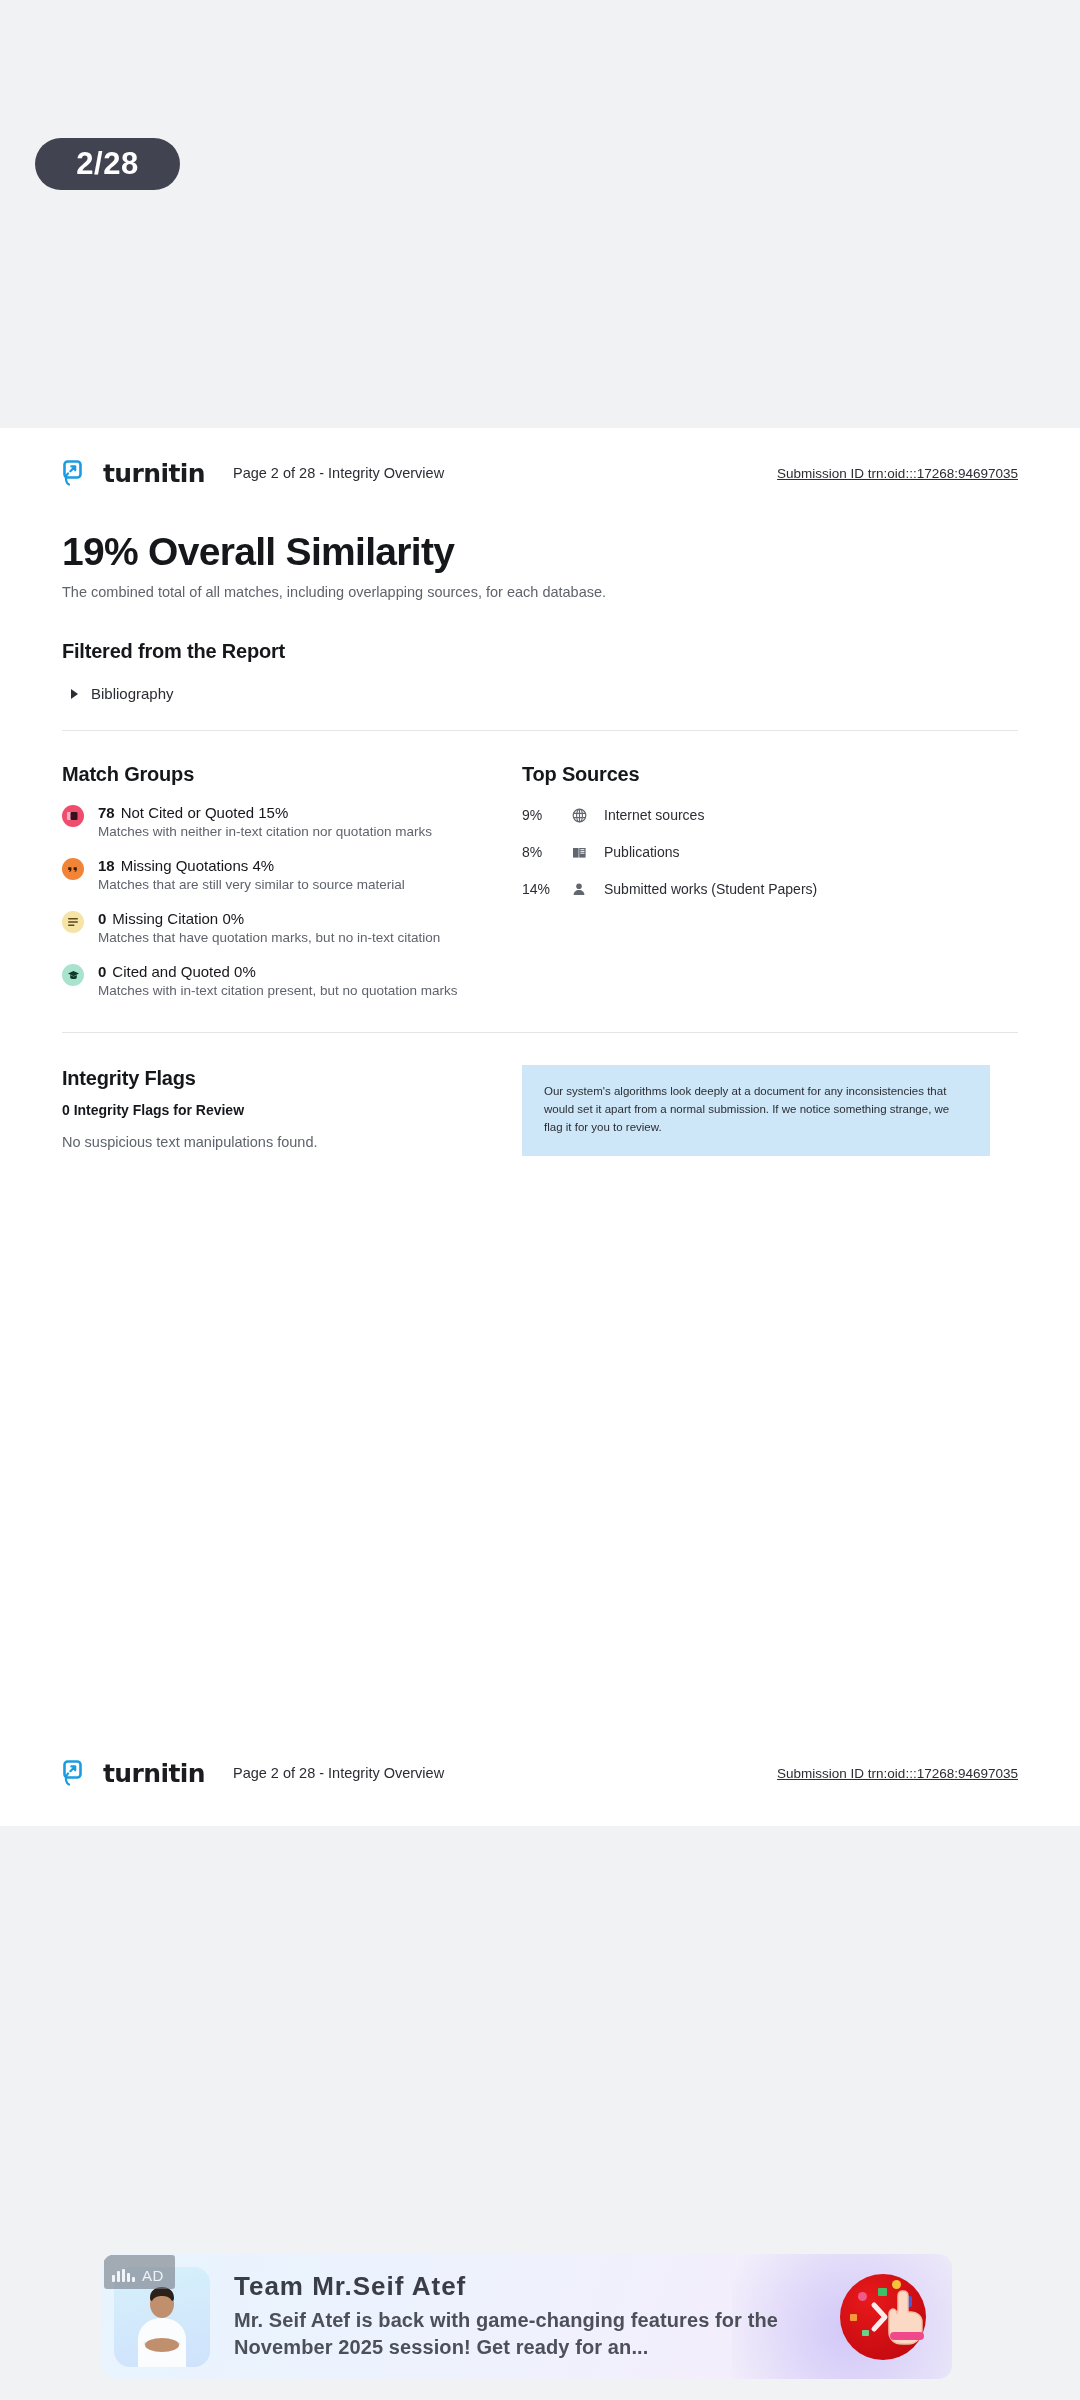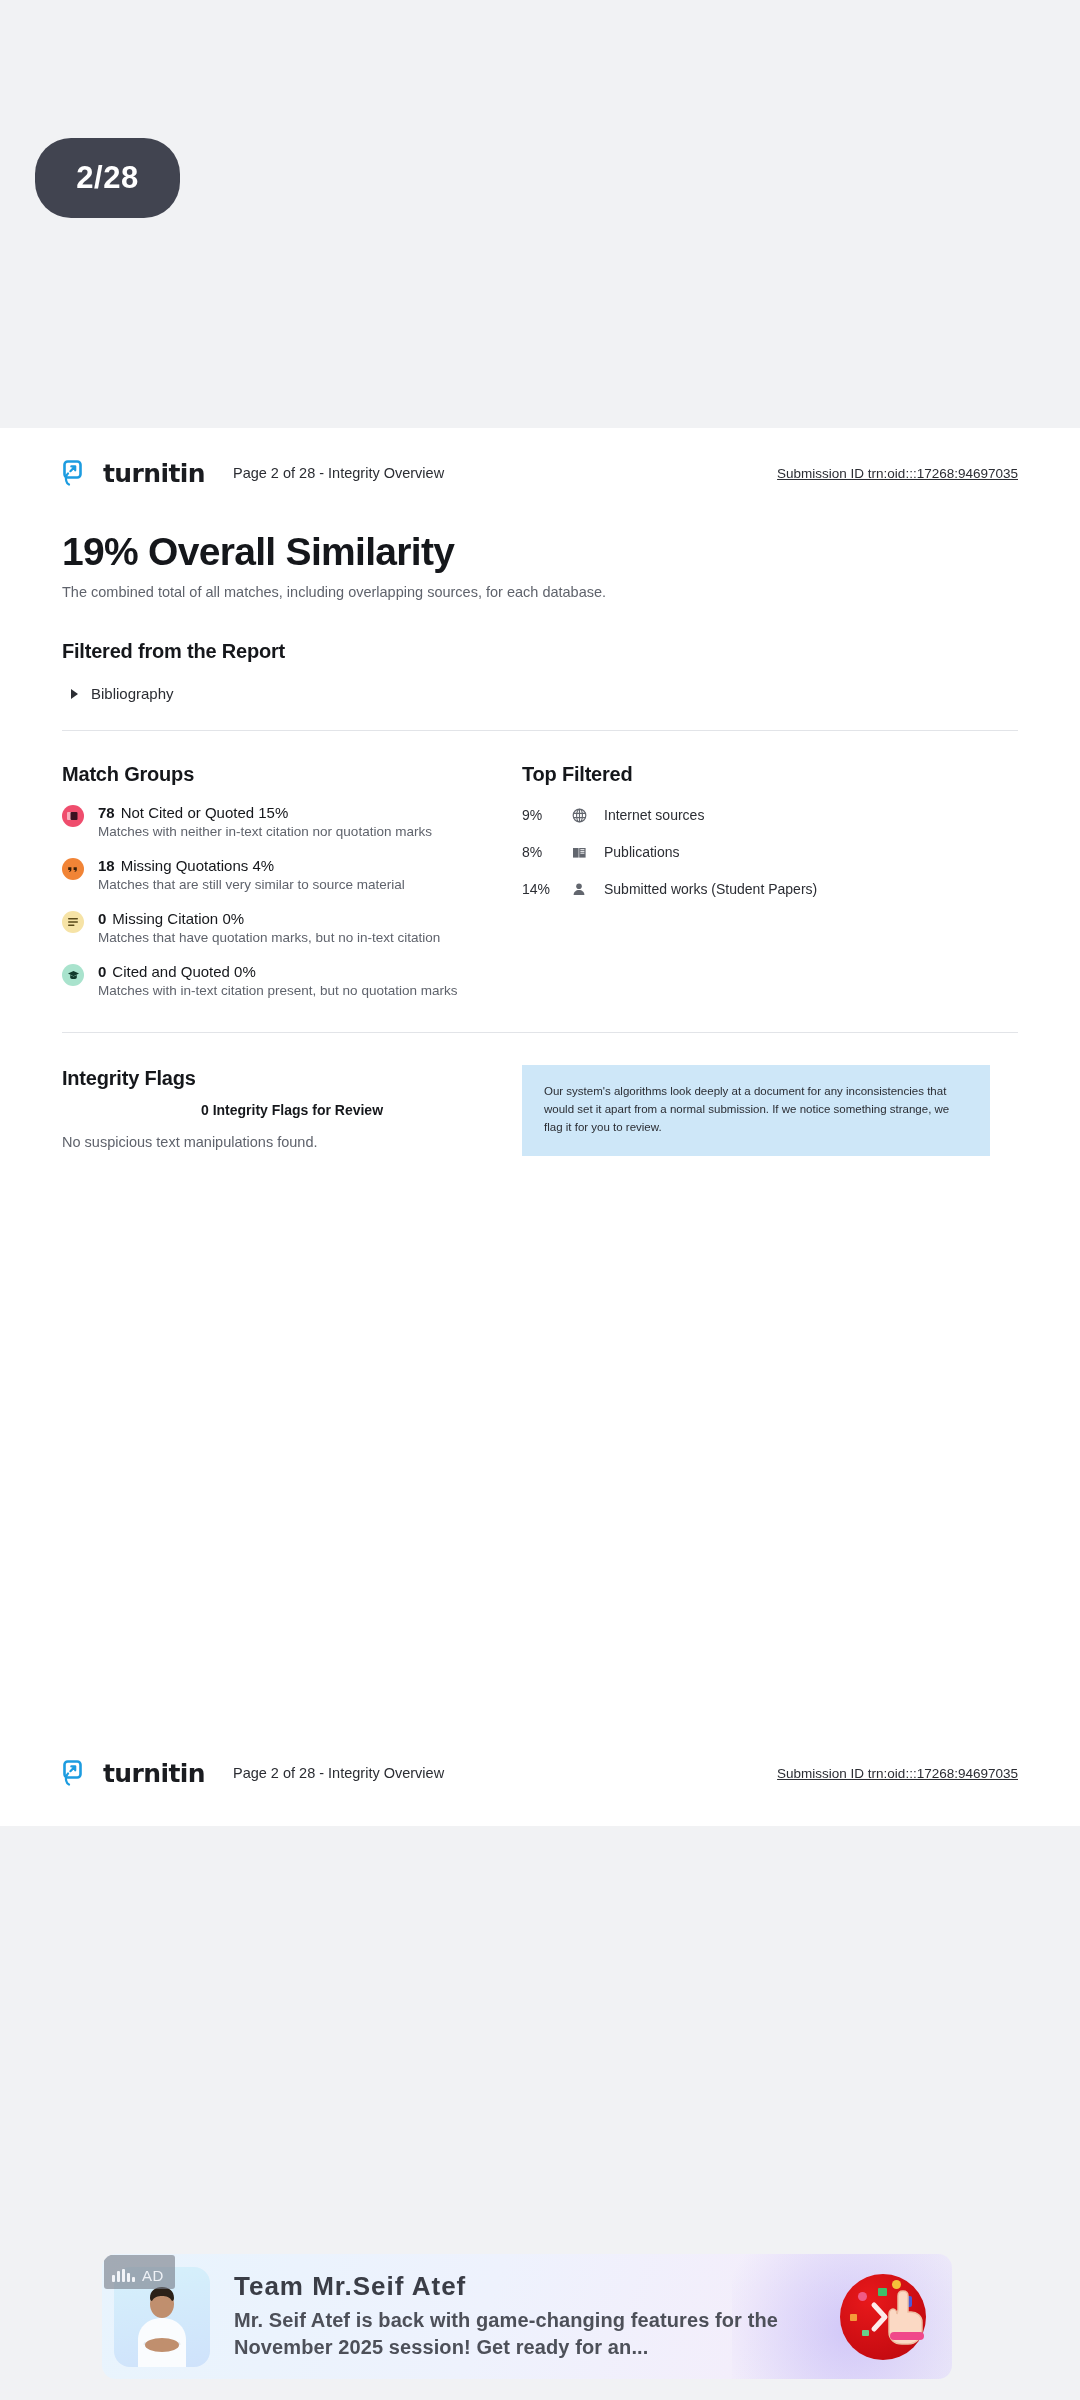--- a/index.html
+++ b/index.html
@@ -7,21 +7,21 @@
     width:1080px; height:2400px;
     background:#f1f2f4;
     font-family:"Liberation Sans", sans-serif;
     overflow:hidden;
   }
   #root { position:relative; width:1080px; height:2400px; }
 
   
   .page-badge {
     position:absolute; left:35px; top:138px;
-    width:145px; height:80px;
+    width:145px; height:52px;
     background:#414450; border-radius:36px;
     display:flex; align-items:center; justify-content:center;
     color:#fff; font-size:31px; font-weight:bold; letter-spacing:.5px;
   }
 
   
   .doc-page {
     position:absolute; left:0; top:428px;
     width:1080px; height:1398px;
     background:#ffffff;
@@ -77,21 +77,21 @@
 
   .ts-row { display:flex; align-items:center; margin-top:21px; }
   .ts-pct { width:46px; flex:0 0 46px; font-size:14px; color:#2b2d33; }
   .ts-ico { width:22px; flex:0 0 22px; display:flex; align-items:center; justify-content:center; color:#62666e; }
   .ts-ico svg { display:block; fill:#62666e; }
   .ts-label { margin-left:14px; font-size:14px; color:#2b2d33; }
 
   
   .integ-wrap { display:flex; margin-top:34px; }
   .integ-left { width:460px; flex:0 0 460px; }
-  .integ-count { font-size:14px; font-weight:bold; color:#15171b; margin-top:12px;text-align:center; }
+  .integ-count { font-size:14px; font-weight:bold; color:#15171b; margin-top:12px; }
   .integ-none { font-size:14.5px; color:#5f636c; margin-top:16px; }
 
   .info-box {
     flex:1; max-width:468px;
     background:#cee7f8; border-radius:0;
     padding:18px 22px 20px; margin-top:-2px;
   }
   .info-box p { font-size:11.5px; line-height:1.55; color:#2b2d33; }
   .info-box p + p { margin-top:14px; }
 
@@ -247,21 +247,21 @@
                 </svg>
             </span>
             <div class="mg-txt">
               <div class="mg-title"><span class="num">0</span><span>Cited and Quoted 0%</span></div>
               <div class="mg-desc">Matches with in-text citation present, but no quotation marks</div>
             </div>
           </div>
         </div>
 
         <div class="col-right">
-          <div class="sec-head">Top Filtered</div>
+          <div class="sec-head">Top Sources</div>
 
           <div class="ts-row">
             <span class="ts-pct">9%</span>
             <span class="ts-ico">
               <svg width="15" height="15" viewBox="0 0 15 15">
                   <circle cx="7.5" cy="7.5" r="6.3" fill="none" stroke="#62666e" stroke-width="1.2"></circle>
                   <ellipse cx="7.5" cy="7.5" rx="2.9" ry="6.3" fill="none" stroke="#62666e" stroke-width="1.1"></ellipse>
                   <path d="M1.4 5.4h12.2M1.4 9.6h12.2M7.5 1.2v12.6" stroke="#62666e" stroke-width="1.1"></path>
                 </svg>
             </span>

